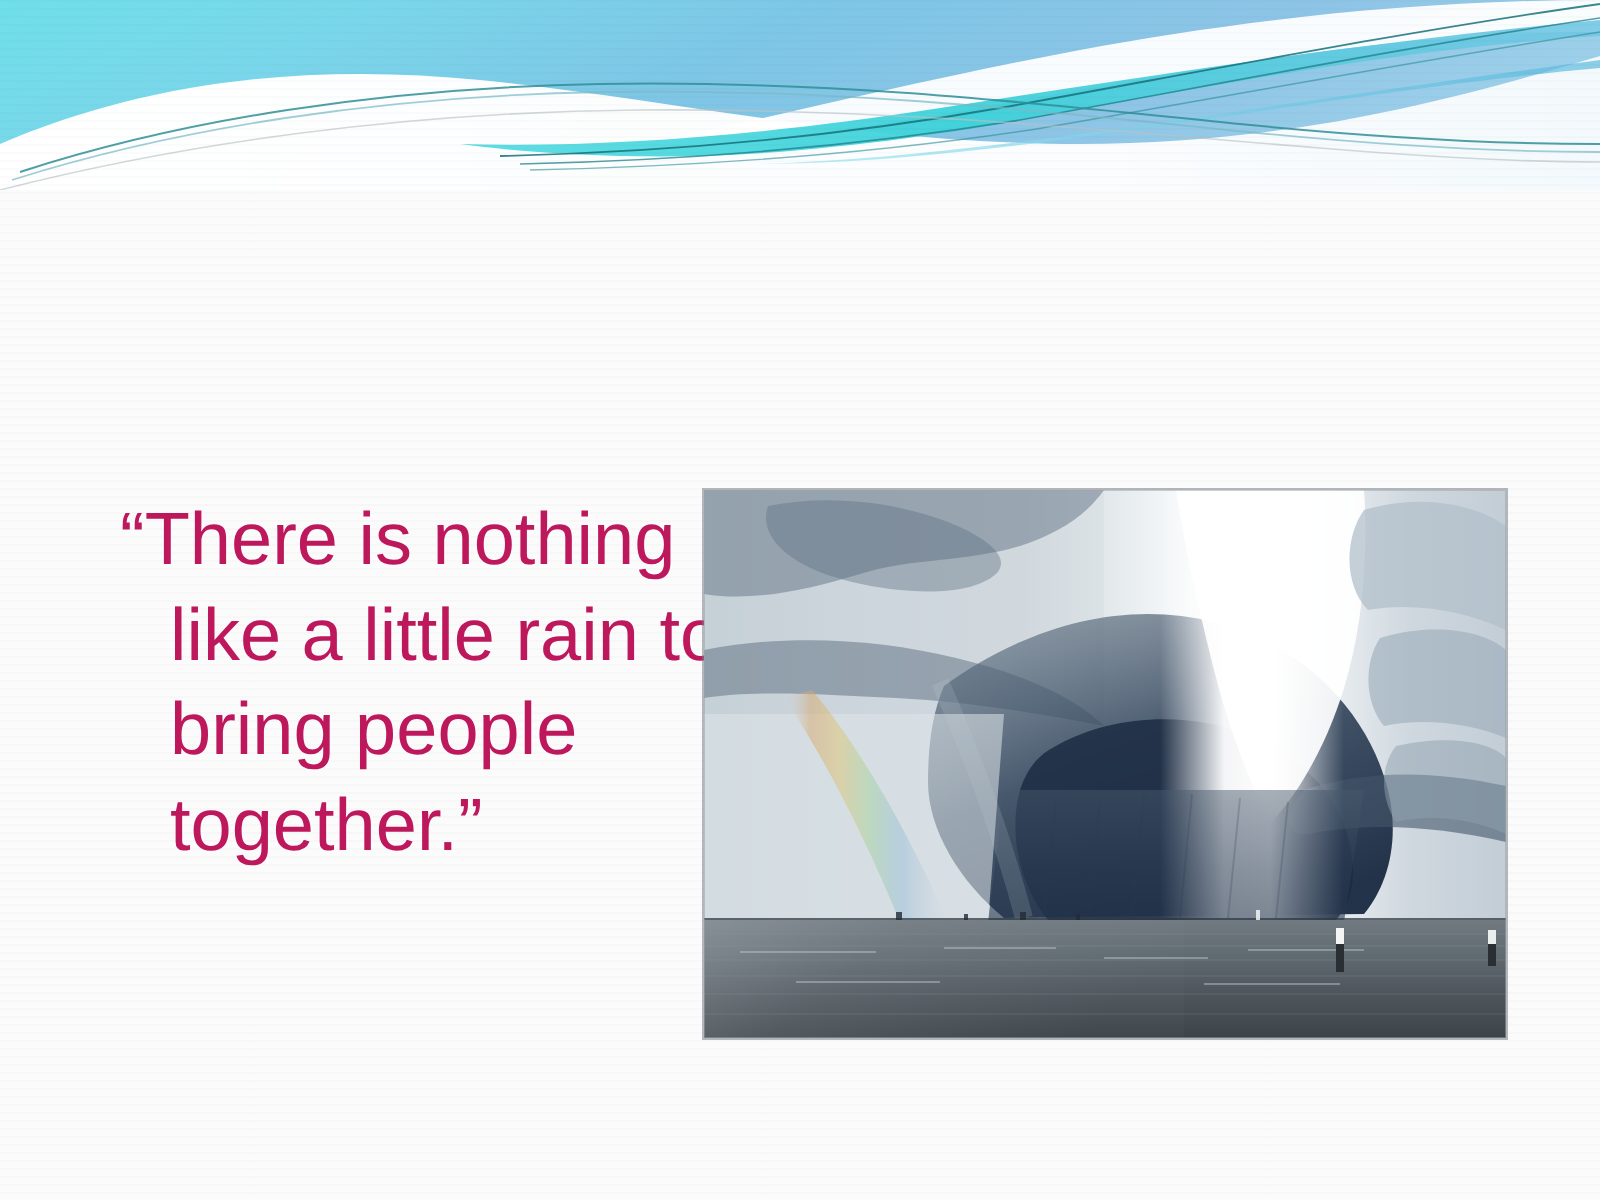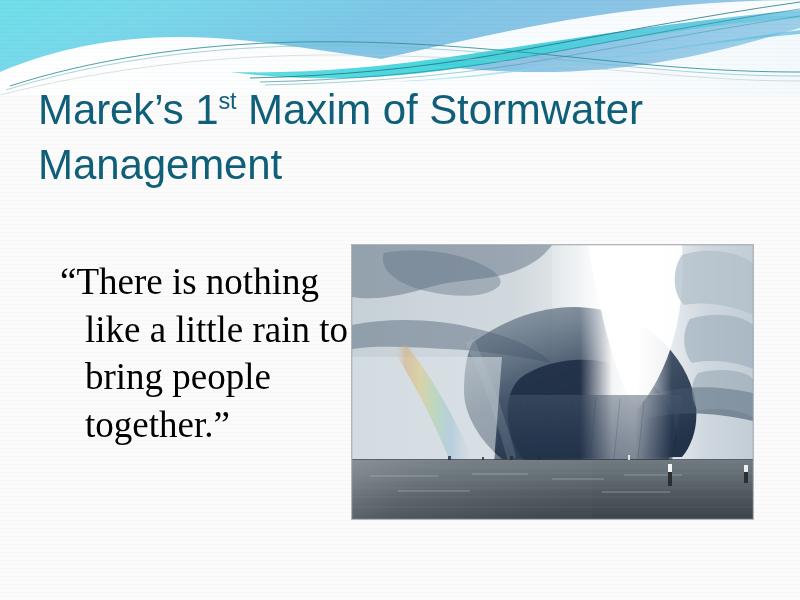--- a/index.html
+++ b/index.html
@@ -66,27 +66,27 @@
   #title .sup {
     font-size: 0.56em;
     vertical-align: super;
     line-height: 0;
   }
 
   
   #quote {
     position: absolute;
     left: 60px;
-    top: 258px;
+    top: 246px;
     width: 290px;
     z-index: 4;
-    font-family: Liberation Serif, serif;
+    font-family: Liberation Sans, sans-serif;
     font-size: 37px;
     line-height: 1.29;
-    color: #000000;
+    color: #be185d;
     text-indent: -25px;
     padding-left: 25px;
   }
 
   
   #photo-frame {
     position: absolute;
     left: 352px;
     top: 245px;
     width: 401px;
@@ -159,21 +159,20 @@
       <path fill="none" stroke="#1d7f88" stroke-width="0.8" opacity="0.75" d="M800,9 C705,23 610,42 510,60 C430,73 350,80 260,82"></path>
       <path fill="none" stroke="#2a8d95" stroke-width="0.7" opacity="0.6" d="M800,16 C710,30 615,48 515,65 C435,77 355,83 265,85"></path>
 
       <path fill="none" stroke="#2f8f96" stroke-width="1" opacity="0.85" d="M10,86 C90,60 190,44 300,42 C420,40 520,52 620,62 C690,69 745,72 800,72"></path>
       <path fill="none" stroke="#79b9c4" stroke-width="0.9" opacity="0.7" d="M6,90 C88,64 190,48 302,46 C424,44 524,56 624,66 C694,73 748,76 800,76"></path>
 
       <path fill="none" stroke="#b9c3c6" stroke-width="0.8" opacity="0.65" d="M0,95 C90,72 200,56 320,55 C450,54 560,66 660,74 C720,79 760,81 800,81"></path>
     </svg>
   </div>
 
-  <div id="title"><span>Marek’s 1</span><span class="sup">st</span><span> Maxim of Stormwater Management</span></div>
 
   <div id="quote">“There is nothing like a little rain to bring people together.”</div>
 
   <div id="photo-frame">
     <svg width="401" height="274" viewBox="0 0 401 274" xmlns="http://www.w3.org/2000/svg">
       <defs>
 
         <linearGradient id="skyWash" x1="0" y1="0" x2="1" y2="0">
           <stop offset="0.00" stop-color="#b9c6cf"></stop>
           <stop offset="0.18" stop-color="#c5d0d8"></stop>

